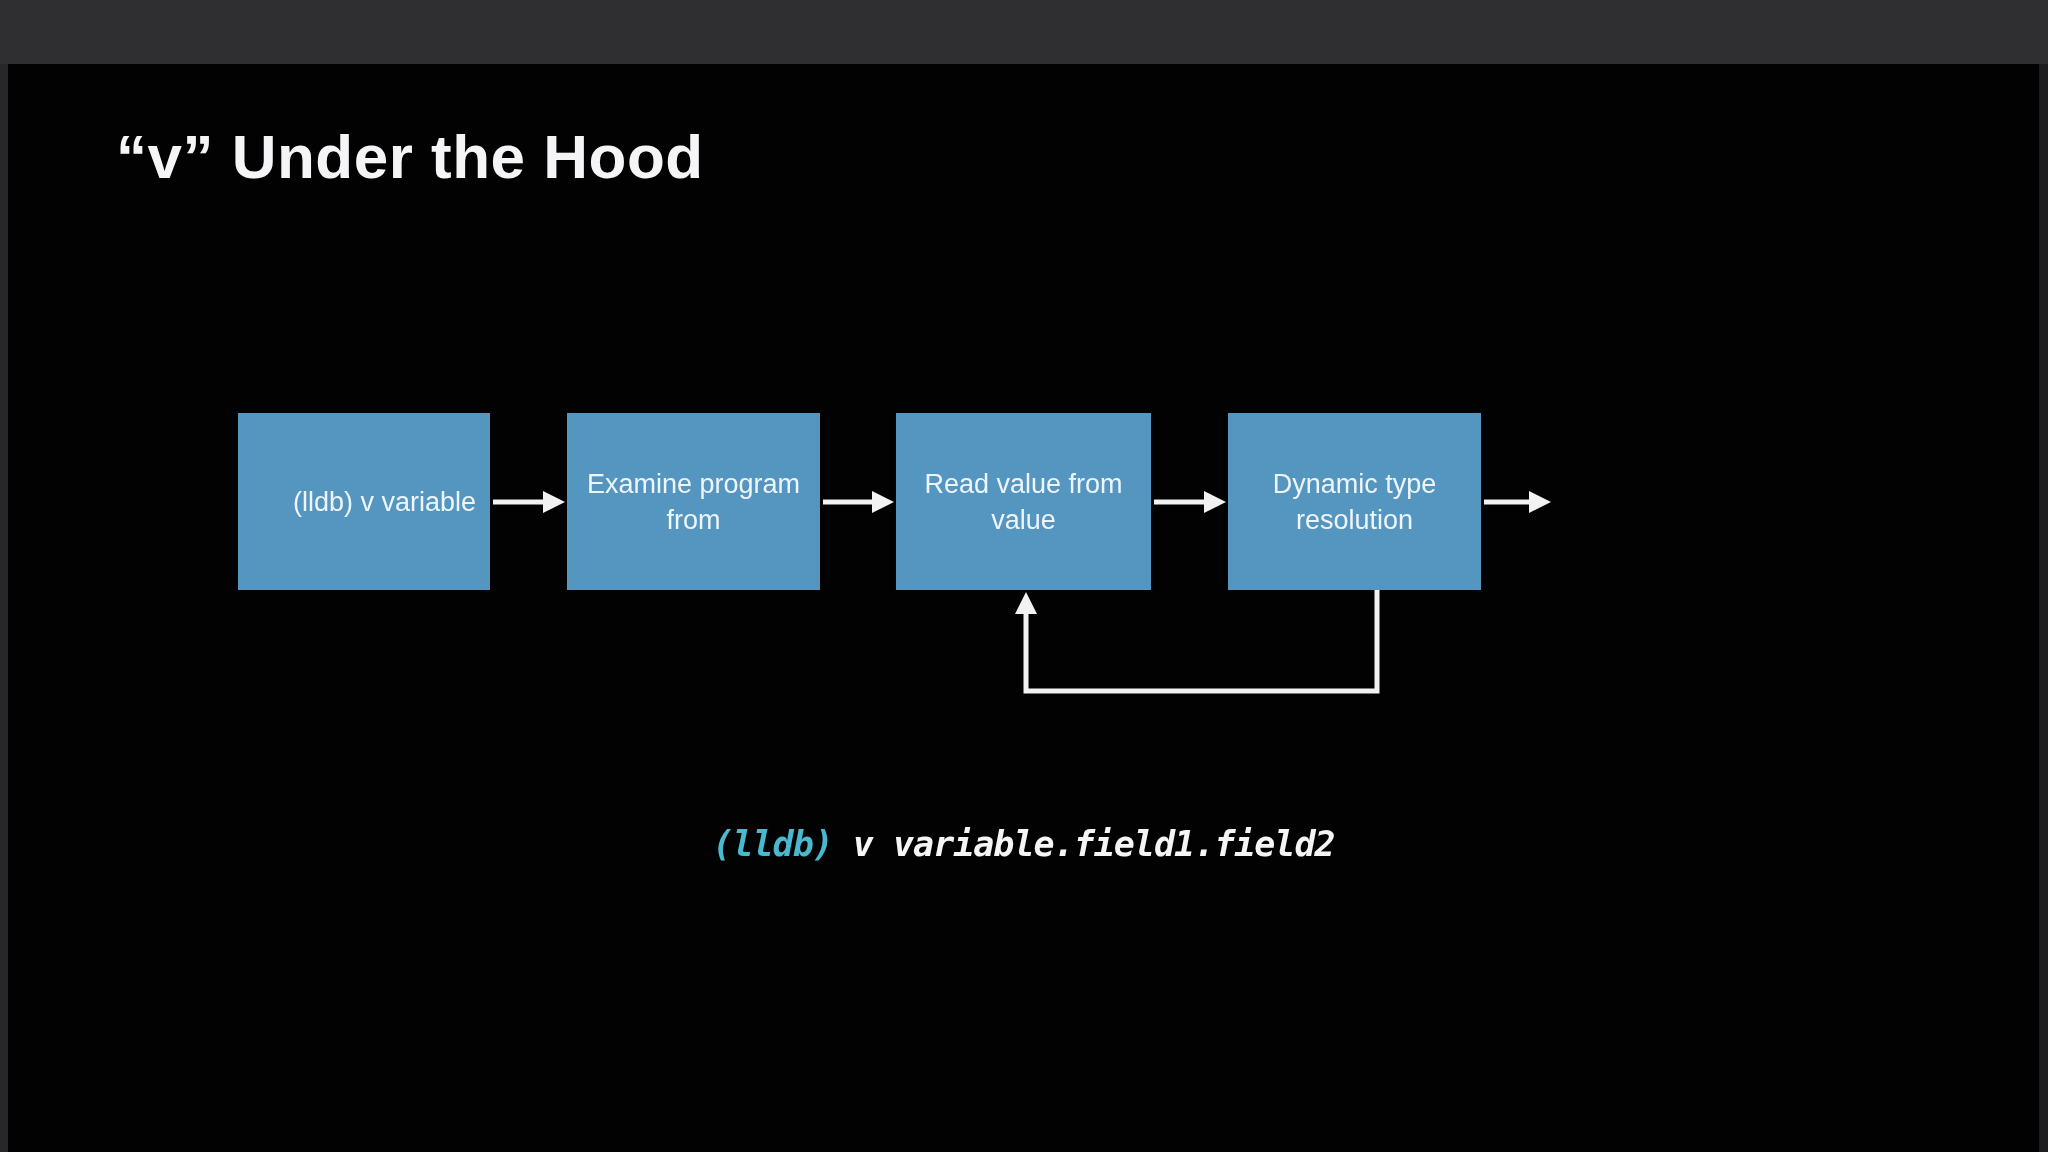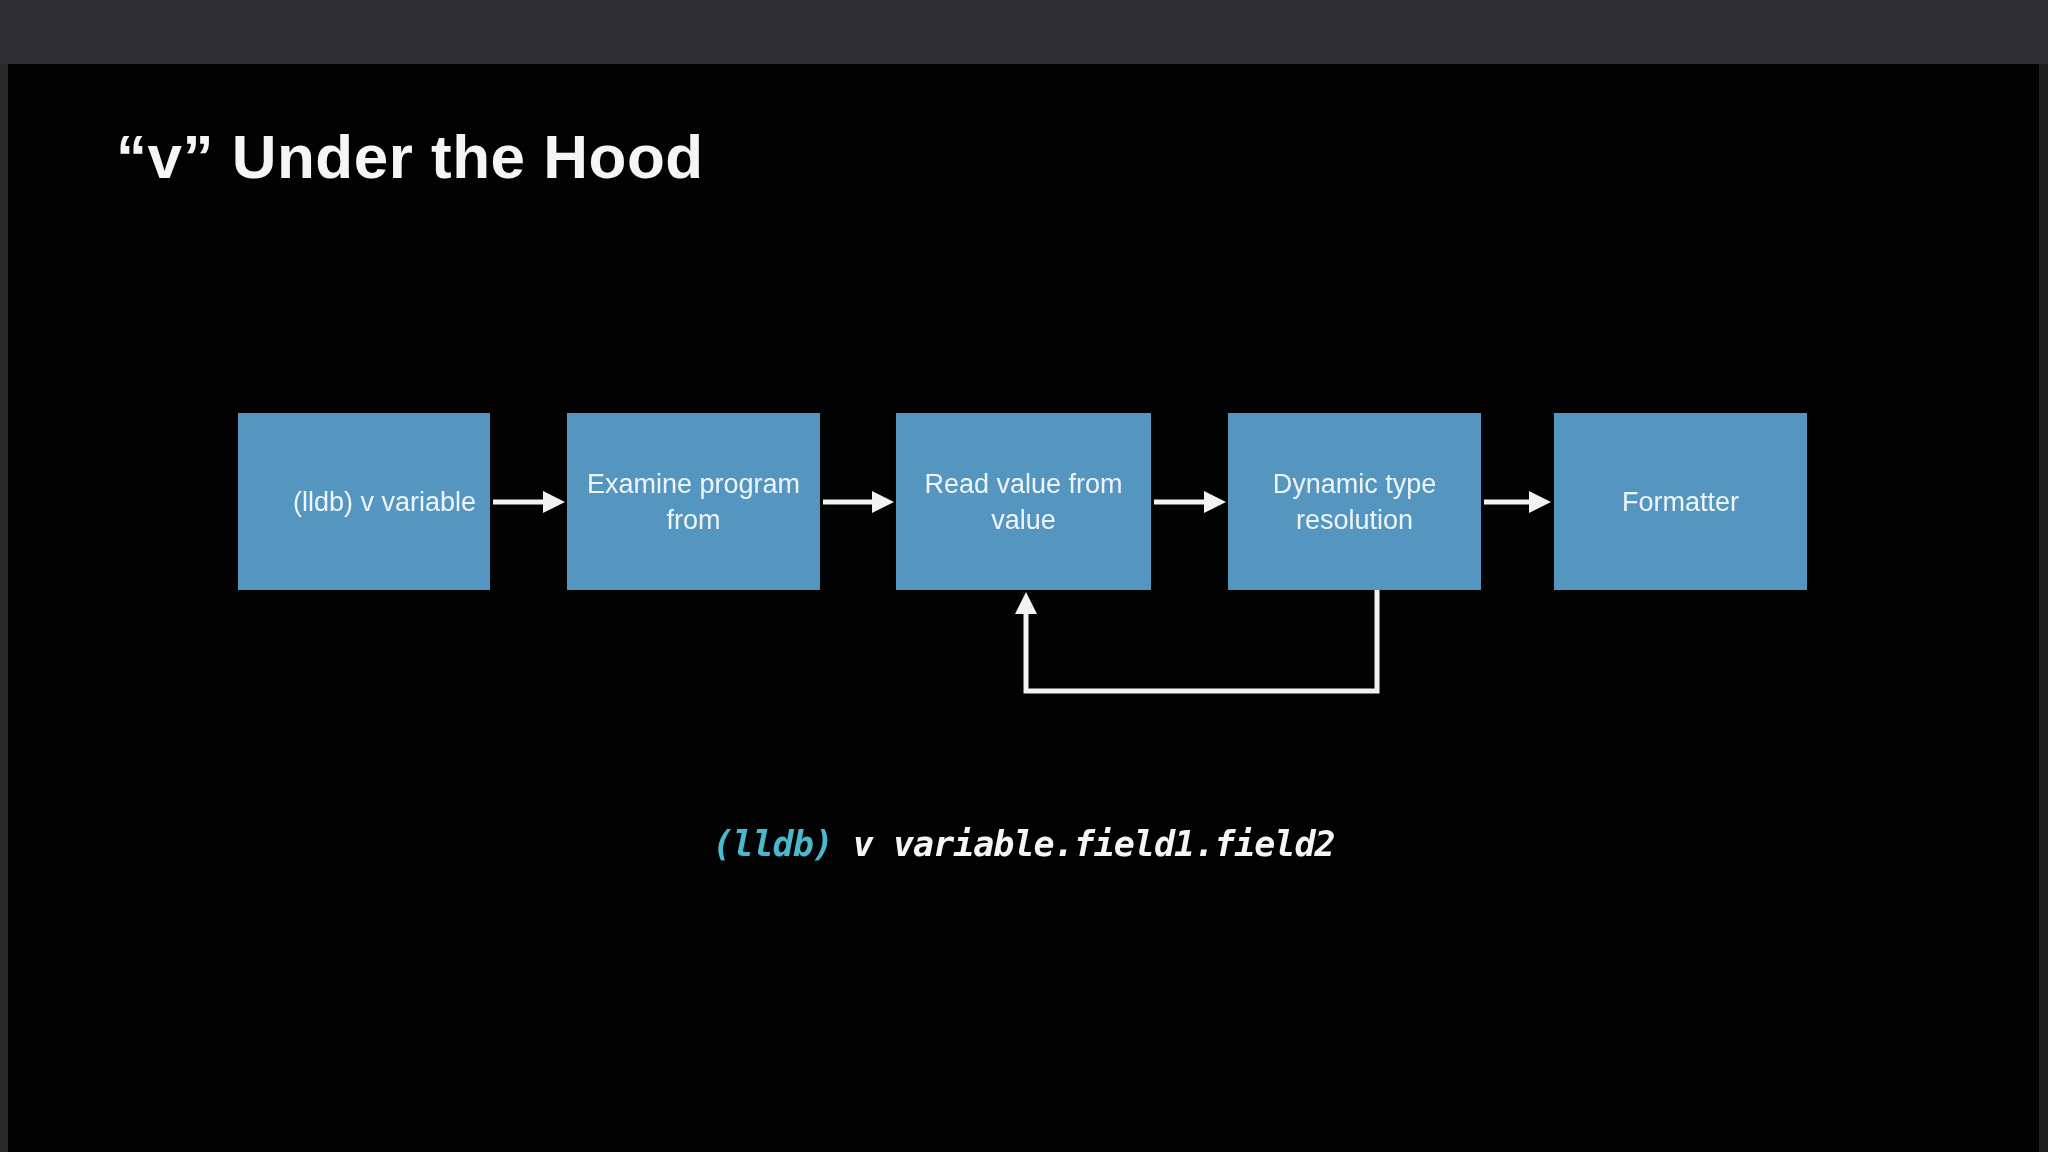--- a/index.html
+++ b/index.html
@@ -87,23 +87,20 @@
     </div>
     <div class="flow-node node-2">
       <span>Examine program from</span>
     </div>
     <div class="flow-node node-3">
       <span>Read value from value</span>
     </div>
     <div class="flow-node node-4">
       <span>Dynamic type resolution</span>
     </div>
-    <div class="flow-node node-5">
-      <span>Formatter</span>
-    </div>
 
     <svg class="arrow-layer" viewBox="0 0 2031 1088">
       <g stroke="#f2f2f2" stroke-width="5" fill="none">
 
         <line x1="485" y1="438" x2="536" y2="438"></line>
         <line x1="815" y1="438" x2="864" y2="438"></line>
         <line x1="1146" y1="438" x2="1196" y2="438"></line>
         <line x1="1476" y1="438" x2="1521" y2="438"></line>
 
         <polyline points="1369,526 1369,627 1018,627 1018,549"></polyline>

